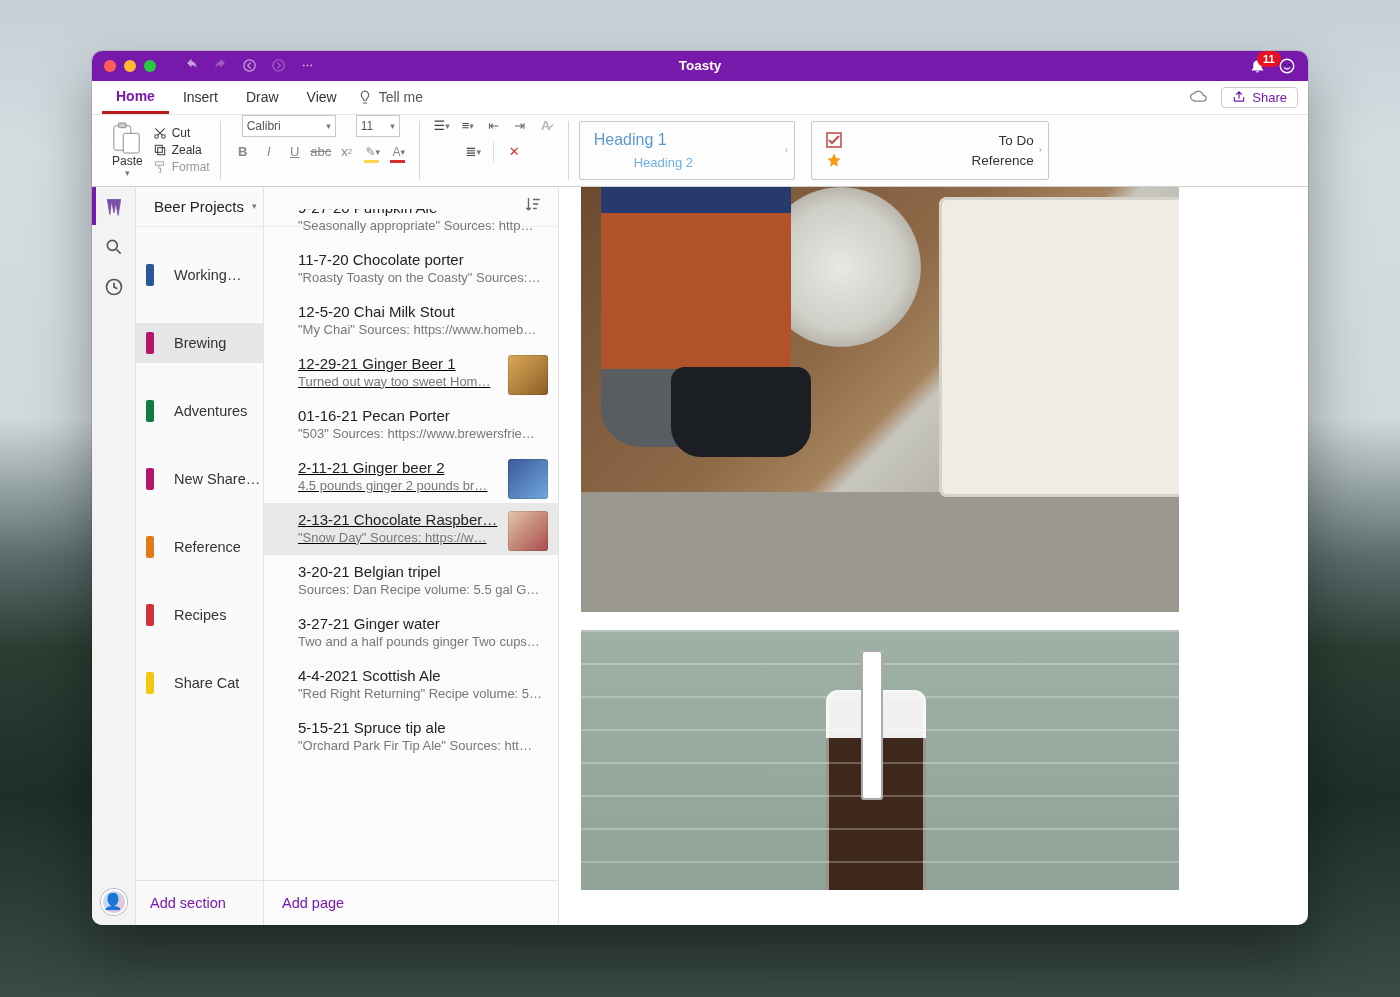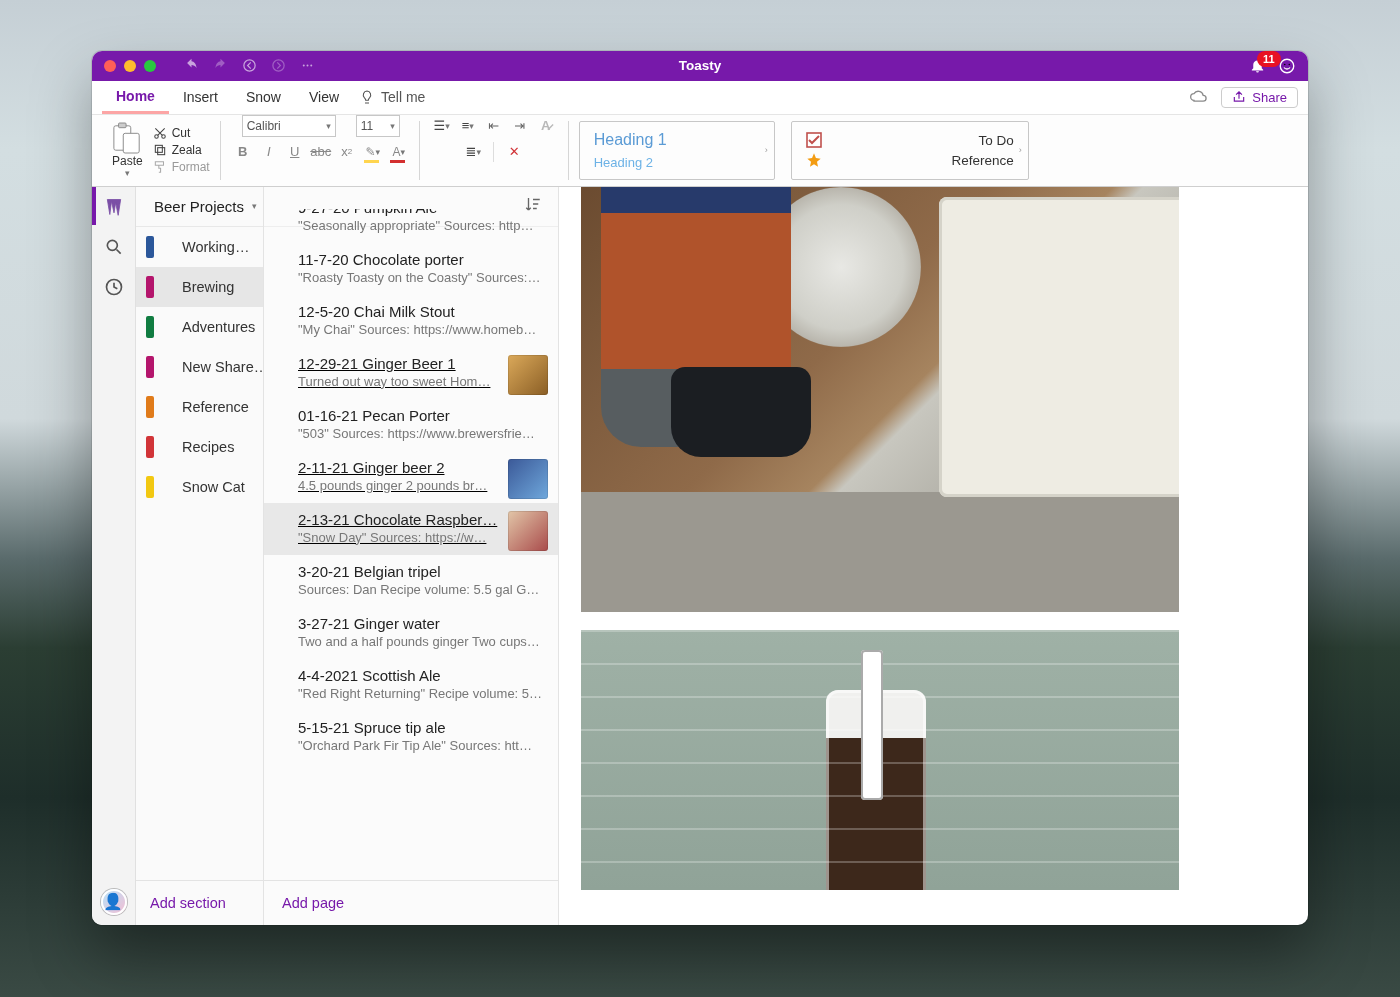--- a/index.html
+++ b/index.html
@@ -19,21 +19,21 @@
   .dot{width:12px;height:12px;border-radius:50%;}
   .dot.red{background:#ff5f57;} .dot.yellow{background:#febc2e;} .dot.green{background:#28c840;}
   .tb-icons{display:flex;gap:14px;margin-left:28px;color:rgba(255,255,255,.6);align-items:center;}
   .tb-icons svg{width:15px;height:15px;fill:currentColor;}
   .tb-title{position:absolute;left:0;right:0;text-align:center;font-weight:600;font-size:13.5px;pointer-events:none;}
   .tb-right{margin-left:auto;display:flex;align-items:center;gap:12px;padding-right:12px;}
   .notif-badge{background:#e81123;color:#fff;border-radius:9px;font-size:11px;font-weight:600;padding:0 6px;height:16px;display:flex;align-items:center;}
   
   .tabs{height:34px;background:#fff;display:flex;align-items:center;padding:0 10px;gap:0;color:#333;font-size:14px;border-bottom:1px solid #e5e5e5;}
   .tab{padding:0 14px;height:34px;display:flex;align-items:center;cursor:pointer;font-weight:400;}
-  .tab.active{color:#7719AA;font-weight:600;border-bottom:3px solid #fca5a5;padding-bottom:0;}
+  .tab.active{color:#7719AA;font-weight:600;border-bottom:3px solid #b91c1c;padding-bottom:0;}
   .tabs .bulb{margin-left:6px;display:flex;align-items:center;gap:6px;color:#555;}
   .tabs .bulb svg{width:16px;height:16px;}
   .tabs-spacer{flex:1;}
   .cloud{color:#888;margin-right:12px;display:flex;}
   .share-btn{border:1px solid #ccc;border-radius:4px;padding:2px 10px;color:#7719AA;font-size:13px;display:flex;align-items:center;gap:6px;cursor:pointer;}
   
   .ribbon{height:72px;border-bottom:1px solid #cfcfcf;background:#fdfdfd;display:flex;align-items:stretch;padding:0 8px;font-size:12px;color:#555;}
   .rib-group{display:flex;align-items:center;padding:0 8px;gap:6px;}
   .rib-divider{width:1px;background:#d6d6d6;margin:6px 2px;}
   .paste{display:flex;flex-direction:column;align-items:center;justify-content:center;gap:0;padding:2px 4px;}
@@ -42,37 +42,37 @@
   .mini-row{display:flex;align-items:center;gap:5px;font-size:12px;color:#333;}
   .mini-row svg{width:14px;height:14px;}
   .font-box{display:flex;gap:20px;}
   .combo{border:1px solid #c7c7c7;background:#fff;height:22px;font-size:12px;padding:0 4px;display:flex;align-items:center;justify-content:space-between;gap:4px;}
   .combo.font{width:94px;} .combo.size{width:44px;}
   .chev{font-size:9px;color:#777;}
   .fmt-row{display:flex;gap:2px;align-items:center;}
   .fmt-btn{width:24px;height:22px;display:flex;align-items:center;justify-content:center;color:#888;font-size:13px;}
   .clr-under{border-bottom:3px solid #ffd54f;width:15px;height:2px;}
   .clr-underA{border-bottom:3px solid #d32f2f;width:15px;height:2px;}
-  .styles-box{border:1px solid #c7c7c7;width:196px;height:59px;margin:6px 0;border-radius:2px;display:flex;flex-direction:column;justify-content:center;padding:4px 14px;position:relative;color:#888;font-size:14px;}
+  .styles-box{border:1px solid #c7c7c7;width:216px;height:59px;margin:6px 0;border-radius:2px;display:flex;flex-direction:column;justify-content:center;padding:4px 14px;position:relative;color:#888;font-size:14px;}
   .styles-box .h1{color:#5b9bd5;font-size:16px;}
-  .styles-box .h2{color:#6cb2e6;font-size:13px;margin-top:6px;}
+  .styles-box .h2{color:#6cb2e6;font-size:13px;margin-top:6px;margin-left:40px;}
   .styles-arrow{position:absolute;right:6px;top:50%;transform:translateY(-50%);font-size:9px;color:#999;}
   .tags-box{border:1px solid #c7c7c7;width:238px;height:59px;margin:6px 0;border-radius:2px;display:flex;flex-direction:column;justify-content:center;font-size:13.5px;color:#333;position:relative;}
   .tag-row{display:flex;align-items:center;gap:12px;padding:2px 14px;justify-content:space-between;}
   .tags-arrow{position:absolute;right:6px;top:50%;transform:translateY(-50%);font-size:9px;color:#999;}
   
   .body{flex:1;display:flex;min-height:0;}
   .narrow-rail{width:44px;background:#f3f3f3;border-right:1px solid #e0e0e0;display:flex;flex-direction:column;align-items:center;padding-top:10px;gap:20px;position:relative;}
   .narrow-rail .pill{width:4px;height:38px;background:#7719AA;position:absolute;left:0;top:0;}
   .narrow-rail svg{width:20px;height:20px;color:#555;}
   .avatar-mini{width:26px;height:26px;border-radius:50%;background:linear-gradient(135deg,#b3e5fc,#f8bbd0);position:absolute;bottom:10px;box-shadow:inset 0 0 0 2px #fff,0 0 0 1px #bbb;display:flex;align-items:center;justify-content:center;font-size:16px;color:#7e57c2;}
   .sections{width:128px;background:#fafafa;border-right:1px solid #e3e3e3;display:flex;flex-direction:column;}
   .notebook-picker{height:40px;display:flex;align-items:center;gap:8px;padding:0 10px;font-size:15px;color:#222;border-bottom:1px solid #e8e8e8;}
   .notebook-picker svg{width:18px;height:18px;}
-  .section-item{display:flex;align-items:center;gap:28px;padding:9px 10px;font-size:14.5px;color:#333;cursor:pointer;white-space:nowrap;overflow:hidden;text-overflow:ellipsis;}
+  .section-item{display:flex;align-items:center;gap:20px;padding:9px 10px;font-size:14.5px;color:#333;cursor:pointer;white-space:nowrap;overflow:hidden;text-overflow:ellipsis;margin-top:28px;}
   .section-item.active{background:#e6e6e6;}
   .sec-tab{width:8px;height:22px;border-radius:2px;flex:none;}
   .sections-footer{margin-top:auto;padding:14px 14px;color:#7719AA;font-size:14.5px;font-weight:500;border-top:1px solid #e3e3e3;}
   
   .pages{width:295px;border-right:1px solid #e3e3e3;display:flex;flex-direction:column;background:#fbfbfb;}
   .pages-head{display:flex;align-items:center;justify-content:space-between;padding:8px 10px;border-bottom:1px solid #eee;height:40px;}
   .sort-icon svg{width:18px;height:18px;color:#666;}
   .pages-list{flex:1;overflow:hidden;display:flex;flex-direction:column;}
   .page{padding:8px 14px 10px 34px;border-bottom:0;cursor:pointer;position:relative;}
   .page.sel{background:#e8e8e8;}
@@ -166,21 +166,21 @@
             <circle cx="15" cy="10" r="1"></circle>
             <path d="M8 14c1 1.5 2.5 2 4 2s3-.5 4-2" fill="none" stroke="currentColor" stroke-width="1.8"></path>
           </svg>
         </span>
     </div>
   </div>
 
   <div class="tabs">
     <div class="tab active">Home</div>
     <div class="tab">Insert</div>
-    <div class="tab">Snow</div>
+    <div class="tab">Draw</div>
     <div class="tab">View</div>
     <div class="bulb">
       <svg viewBox="0 0 24 24" fill="none" stroke="#555" stroke-width="1.6">
           <path d="M9 21h6M10 17h4M12 3a6 6 0 00-4 10c1 1 2 2 2 4h4c0-2 1-3 2-4a6 6 0 00-4-10z"></path>
         </svg>
       <span>Tell me</span>
     </div>
     <div class="tabs-spacer"></div>
     <span class="icon cloud">
         <svg viewBox="0 0 24 24" width="20" height="20" fill="none" stroke="#8a8a8a" stroke-width="1.6">
@@ -362,21 +362,21 @@
           <div class="section-item">
             <span class="sec-tab" style="background:#e07b1a"></span>
             <span>Reference</span>
           </div>
           <div class="section-item">
             <span class="sec-tab" style="background:#d13438"></span>
             <span>Recipes</span>
           </div>
           <div class="section-item">
             <span class="sec-tab" style="background:#f2c811"></span>
-            <span>Snow Cat</span>
+            <span>Share Cat</span>
           </div>
         </div>
       <div class="sections-footer">Add section</div>
     </div>
 
     <div class="pages">
 
       <div class="pages-head" style="justify-content:flex-end;padding-right:16px;">
         <span class="sort-icon"><svg viewBox="0 0 24 24" fill="none" stroke="#666" stroke-width="1.8">
               <path d="M6 4v16M6 20l-3-3M6 20l3-3M12 6h9M12 12h7M12 18h5"></path>

